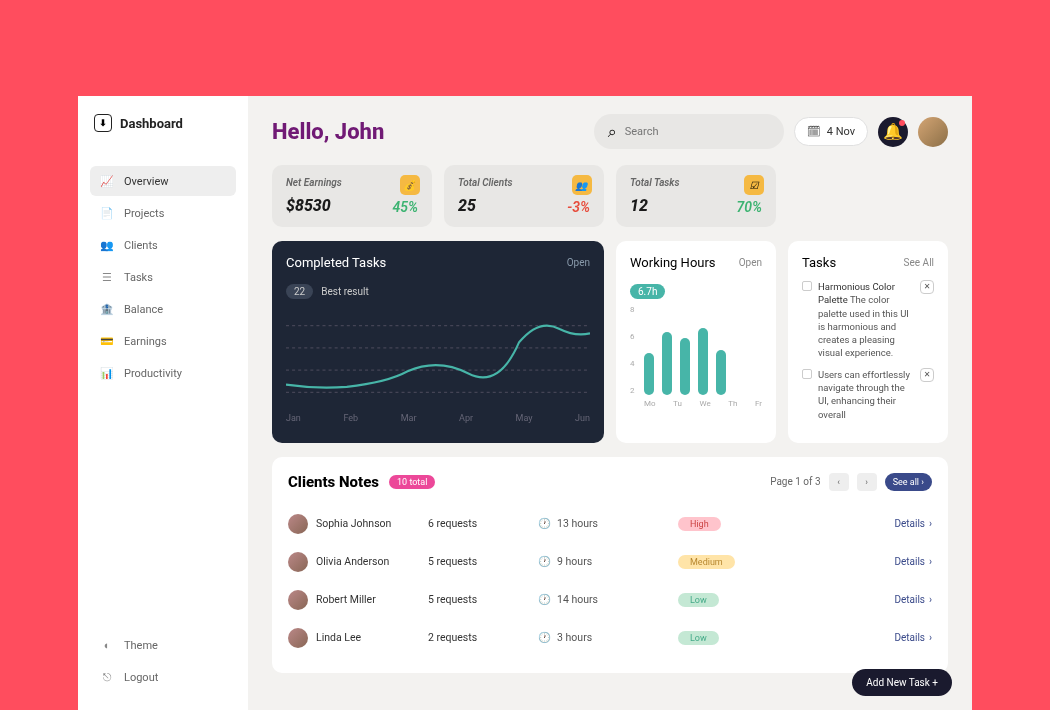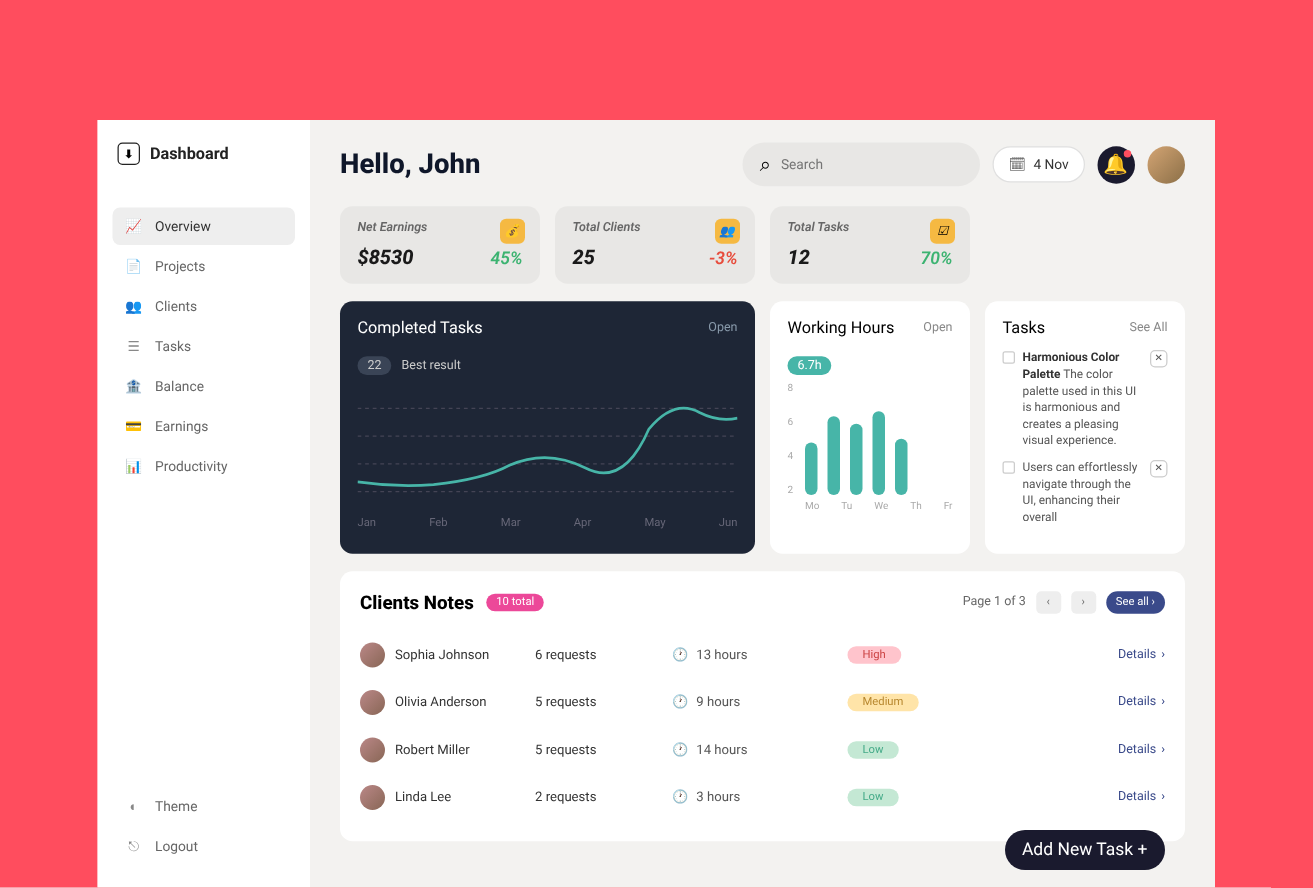--- a/index.html
+++ b/index.html
@@ -9,21 +9,21 @@
 .logo-row { display: flex; align-items: center; gap: 8px; margin-bottom: 34px; padding-left: 4px; }
 .logo-icon { width: 18px; height: 18px; border: 1.5px solid #222; border-radius: 4px; display: flex; align-items: center; justify-content: center; font-size: 9px; font-weight: 700; }
 .logo-text { font-weight: 700; font-size: 13px; color: #222; }
 .nav { display: flex; flex-direction: column; gap: 2px; }
 .nav-item { display: flex; align-items: center; gap: 10px; padding: 8px 10px; border-radius: 6px; font-size: 11px; color: #666; cursor: pointer; }
 .nav-item.active { background: #eee; color: #333; }
 .nav-item .ico { width: 14px; height: 14px; display: flex; align-items: center; justify-content: center; color: #888; font-size: 11px; }
 .nav-spacer { flex: 1; }
 .main { flex: 1; background: #f3f2f0; padding: 18px 24px; overflow: hidden; position: relative; }
 .topbar { display: flex; align-items: center; gap: 10px; margin-bottom: 16px; }
-.greeting { font-size: 22px; font-weight: 800; color: #0f172a; flex: 0 0 auto; margin-right: auto; }
+.greeting { font-size: 22px; font-weight: 800; color: #701a75; flex: 0 0 auto; margin-right: auto; }
 .search { background: #e8e7e5; border-radius: 18px; padding: 8px 14px; display: flex; align-items: center; gap: 8px; width: 190px; }
 .search input { border: none; background: transparent; outline: none; font-size: 11px; color: #666; width: 100%; }
 .date-pill { background: #fff; border: 1px solid #e0e0e0; border-radius: 18px; padding: 7px 12px; display: flex; align-items: center; gap: 6px; font-size: 11px; color: #333; cursor: pointer; }
 .bell { width: 30px; height: 30px; background: #1a1a2e; border-radius: 50%; display: flex; align-items: center; justify-content: center; color: #fff; position: relative; cursor: pointer; }
 .bell::after { content: ''; position: absolute; top: 3px; right: 3px; width: 6px; height: 6px; background: #ff4d5e; border-radius: 50%; }
 .avatar { width: 30px; height: 30px; border-radius: 50%; background: linear-gradient(135deg, #d4a574, #8b6f47); cursor: pointer; }
 .stats { display: grid; grid-template-columns: repeat(4, 1fr); gap: 12px; margin-bottom: 14px; }
 .stat-card { background: #e8e7e5; border-radius: 10px; padding: 12px 14px; position: relative; font-style: italic; }
 .stat-label { font-size: 10px; color: #666; margin-bottom: 8px; font-weight: 600; }
 .stat-value { font-size: 16px; font-weight: 800; color: #1a1a1a; }
@@ -46,38 +46,38 @@
 .card-dark .x-labels { color: #667; }
 .wh-badge { background: #47b5a8; color: #fff; border-radius: 10px; padding: 2px 8px; font-size: 10px; display: inline-block; margin-bottom: 6px; }
 .bar-chart { height: 90px; display: flex; align-items: flex-end; gap: 8px; padding-left: 14px; position: relative; }
 .bar-chart .yaxis { position: absolute; left: 0; top: 0; bottom: 0; display: flex; flex-direction: column; justify-content: space-between; font-size: 8px; color: #aaa; }
 .bar { width: 10px; background: #47b5a8; border-radius: 5px; }
 .bar-labels { display: flex; justify-content: space-between; font-size: 8px; color: #aaa; margin-top: 4px; padding-left: 14px; }
 .tasks-panel .task-item { font-size: 9.5px; color: #555; line-height: 1.4; margin-bottom: 8px; display: flex; gap: 6px; }
 .task-chk { width: 10px; height: 10px; border: 1px solid #ccc; border-radius: 2px; flex-shrink: 0; margin-top: 1px; }
 .task-close { width: 14px; height: 14px; border: 1px solid #ccc; border-radius: 4px; display: flex; align-items: center; justify-content: center; font-size: 8px; flex-shrink: 0; cursor: pointer; }
 .task-text { flex: 1; }
-.task-text b { font-weight: 700; color: #333; }
+.task-text b { font-weight: 400; color: #333; }
 .notes { background: #fff; border-radius: 10px; padding: 16px; }
 .notes-header { display: flex; align-items: center; gap: 10px; margin-bottom: 14px; }
 .notes-title { font-size: 15px; font-weight: 800; }
 .notes-count { background: #ec4899; color: #fff; border-radius: 10px; padding: 2px 8px; font-size: 9px; text-align: right; }
 .notes-header-right { margin-left: auto; display: flex; align-items: center; gap: 8px; font-size: 10px; color: #666; }
 .page-btn { width: 20px; height: 18px; background: #eee; border-radius: 4px; display: flex; align-items: center; justify-content: center; cursor: pointer; font-size: 9px; }
 .see-all-btn { background: #3a4a8a; color: #fff; border-radius: 12px; padding: 4px 8px; font-size: 9px; cursor: pointer; }
 .note-row { display: grid; grid-template-columns: 140px 110px 140px 120px 1fr; align-items: center; padding: 9px 0; font-size: 10.5px; color: #333; }
 .note-name { display: flex; align-items: center; gap: 8px; }
 .note-avatar { width: 20px; height: 20px; border-radius: 50%; background: linear-gradient(135deg, #b88, #865); }
 .note-hours { display: flex; align-items: center; gap: 6px; color: #555; }
 .priority { border-radius: 10px; padding: 2px 12px; font-size: 9px; display: inline-block; }
 .pri-high { background: #ffc4cc; color: #c44; }
 .pri-medium { background: #ffe4a8; color: #b88830; }
 .pri-low { background: #c4e8d4; color: #4a8; }
 .details-link { color: #3a4a8a; font-size: 10px; cursor: pointer; display: flex; align-items: center; gap: 4px; justify-content: flex-end; }
-.fab { position: absolute; bottom: 14px; right: 40px; background: #1a1a2e; color: #fff; border-radius: 16px; padding: 8px 14px; font-size: 14px; cursor: pointer; }
+.fab { position: absolute; bottom: 14px; right: 20px; background: #1a1a2e; color: #fff; border-radius: 16px; padding: 8px 14px; font-size: 10px; cursor: pointer; }
 </style>
 </head>
 <body>
 
 <div class="app">
   <aside class="sidebar">
     <div class="logo-row">
       <div class="logo-icon">⬇</div>
       <div class="logo-text">Dashboard</div>
     </div>

